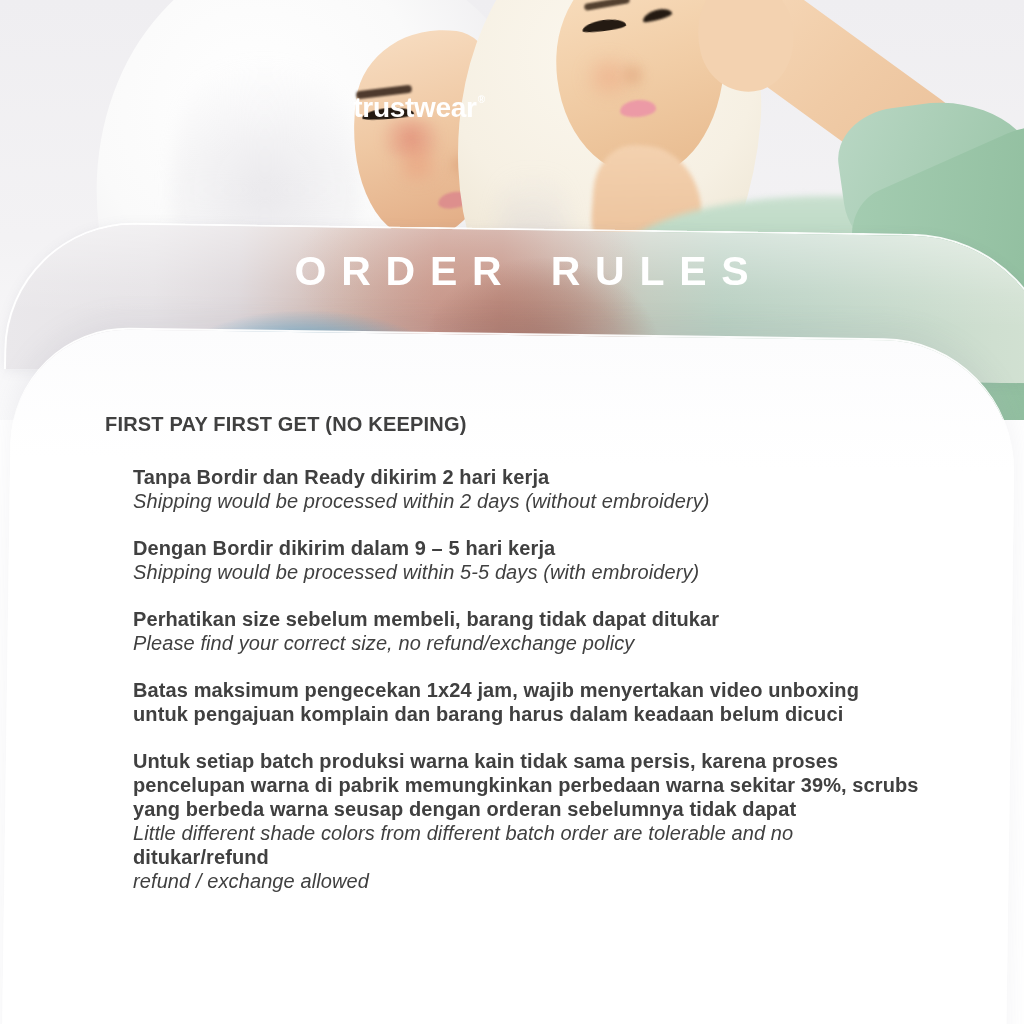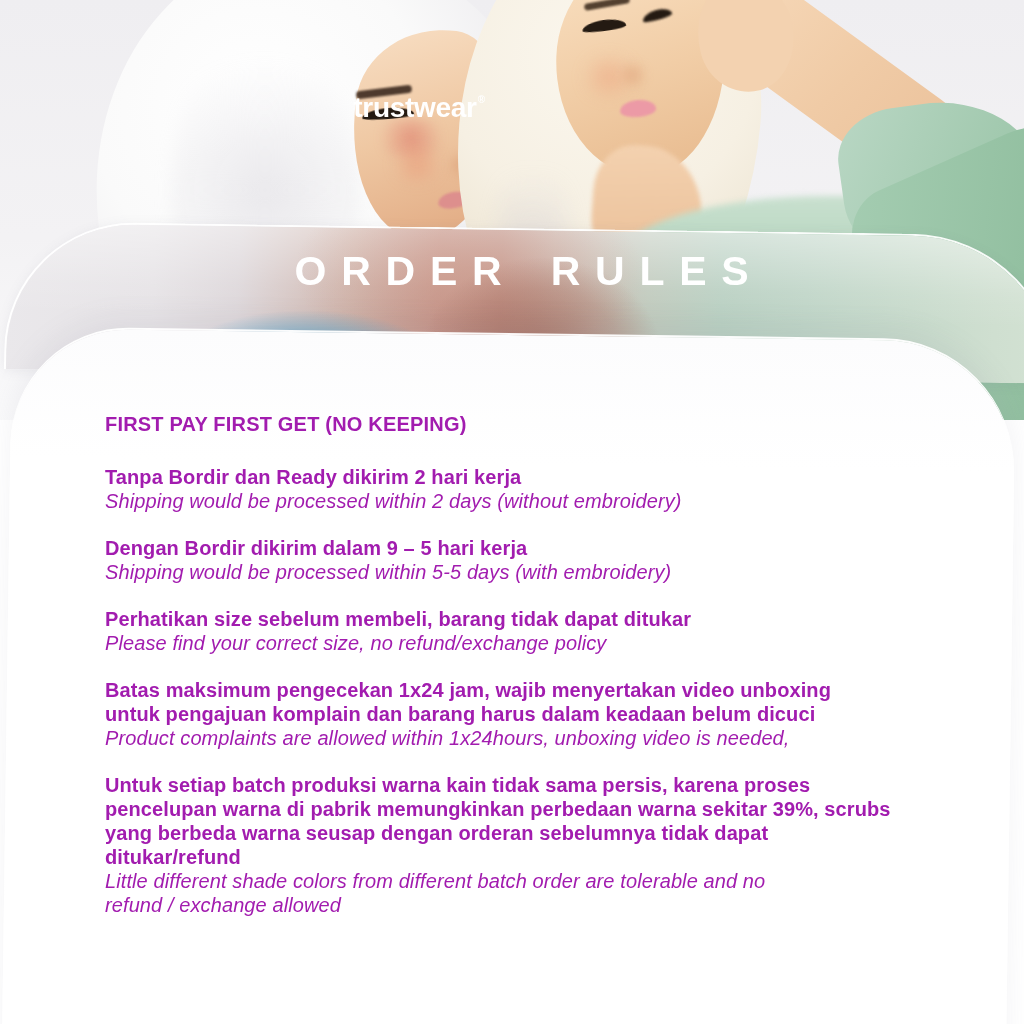--- a/index.html
+++ b/index.html
@@ -106,27 +106,27 @@
 
   
   .white-base{position:absolute;left:0;top:420px;width:1024px;height:604px;background:#ffffff;z-index:3;}
   .panel{position:absolute;left:12px;top:328px;width:1004px;height:780px;z-index:4;
     transform:rotate(.8deg);transform-origin:0 0;
     border-radius:118px 132px 0 0;
     background:linear-gradient(180deg,#fcfcfd 0%,#ffffff 130px);
     box-shadow:0 -2px 0 rgba(255,255,255,.95), 0 -12px 26px rgba(140,140,158,.10);}
 
   
-  .content{position:absolute;left:105px;top:412px;z-index:6;color:#a21caf;}
+  .content{position:absolute;left:105px;top:412px;z-index:6;color:#404040;}
   .ln{height:24px;line-height:24px;font-size:20px;white-space:nowrap;letter-spacing:.1px;}
   .b{font-weight:700;}
   .i{font-style:italic;font-weight:400;}
   .heading{height:24px;line-height:24px;font-size:20px;font-weight:700;letter-spacing:.2px;
     margin-bottom:29px;white-space:nowrap;}
-  .group{margin-bottom:23px;}
+  .group{margin-bottom:23px;margin-left:28px;}
   .group:last-child{margin-bottom:0;}
 </style>
 </head>
 <body>
 
 <div class="canvas">
 
   <div class="photo">
     <div class="blob hijab-left"></div>
     <div class="blob hijab-left-fold"></div>
@@ -178,26 +178,25 @@
     </div>
 
     <div class="group">
       <div class="ln b">Perhatikan size sebelum membeli, barang tidak dapat ditukar</div>
       <div class="ln i">Please find your correct size, no refund/exchange policy</div>
     </div>
 
     <div class="group">
       <div class="ln b">Batas maksimum pengecekan 1x24 jam, wajib menyertakan video unboxing</div>
       <div class="ln b">untuk pengajuan komplain dan barang harus dalam keadaan belum dicuci</div>
-      <div class="ln i">Product complaints are allowed within 1x24hours, unboxing video is needed,</div>
     </div>
 
     <div class="group">
       <div class="ln b">Untuk setiap batch produksi warna kain tidak sama persis, karena proses</div>
       <div class="ln b">pencelupan warna di pabrik memungkinkan perbedaan warna sekitar 39%, scrubs</div>
       <div class="ln b">yang berbeda warna seusap dengan orderan sebelumnya tidak dapat</div>
+      <div class="ln i">Little different shade colors from different batch order are tolerable and no</div>
       <div class="ln b">ditukar/refund</div>
-      <div class="ln i">Little different shade colors from different batch order are tolerable and no</div>
       <div class="ln i">refund / exchange allowed</div>
     </div>
   </div>
 
 </div>
 
 </body></html>

